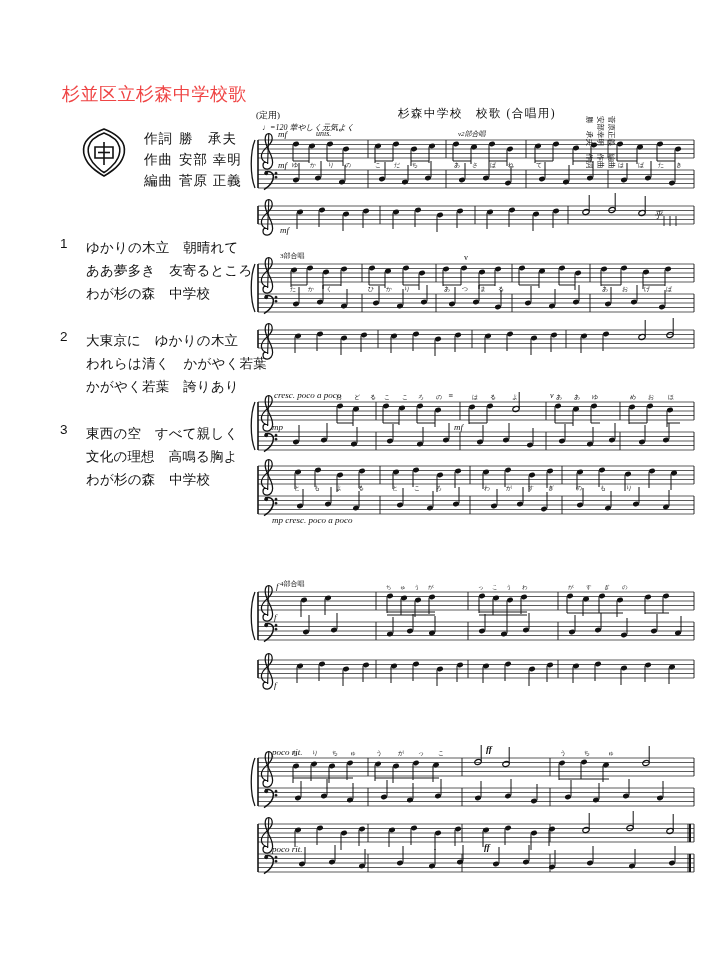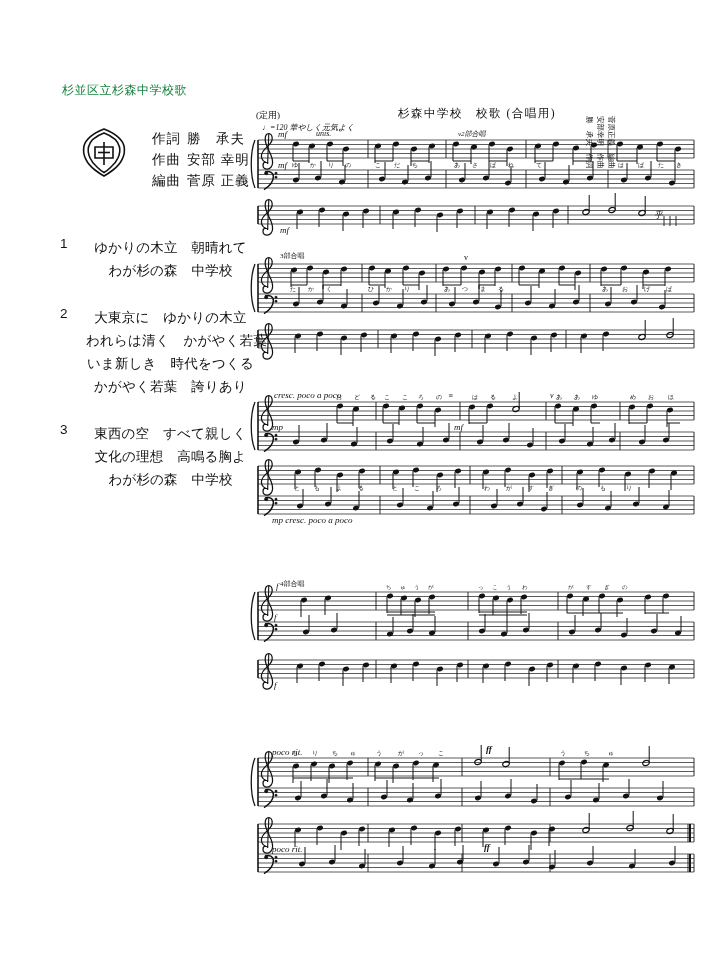--- a/index.html
+++ b/index.html
@@ -19,39 +19,39 @@
     position: absolute;
     inset: 0;
     background: #ffffff;
   }
 
   
   .title {
     position: absolute;
     left: 62px;
     top: 82px;
-    font-size: 12px;
+    font-size: 18px;
     letter-spacing: 0.5px;
     white-space: nowrap;
-    color: #15803d;
+    color: #ef4444;
   }
 
   
   .emblem {
     position: absolute;
     left: 78px;
     top: 126px;
     width: 52px;
     height: 52px;
   }
 
   
   .credits {
     position: absolute;
-    left: 152px;
+    left: 144px;
     top: 128px;
     font-size: 13.5px;
     line-height: 21px;
     white-space: nowrap;
   }
   .credits .crow { display: block; }
   .credits .crole { letter-spacing: 1px; }
   .credits .cname { margin-left: 6px; letter-spacing: 1px; }
 
   
@@ -74,21 +74,20 @@
     font-size: 13.5px;
   }
   .verse-lines {
     margin-left: 26px;
   }
   .lyric-line {
     display: block;
     line-height: 23px;
     white-space: nowrap;
     letter-spacing: 0.2px;
-    text-align: center;
   }
 
   
   .score {
     position: absolute;
     left: 250px;
     top: 100px;
     width: 452px;
     height: 810px;
   }
@@ -124,30 +123,30 @@
       <span class="crole">編曲</span><span class="cname">菅原 正義</span>
     </span>
   </div>
 
   <div class="lyrics">
 
     <div class="verse">
       <span class="verse-num">1</span>
       <div class="verse-lines">
         <span class="lyric-line">ゆかりの木立　朝晴れて</span>
+        <span class="lyric-line">ああ夢多き　友寄るところ</span>
         <span class="lyric-line">わが杉の森　中学校</span>
       </div>
     </div>
 
     <div class="verse">
       <span class="verse-num">2</span>
       <div class="verse-lines">
         <span class="lyric-line">大東京に　ゆかりの木立</span>
         <span class="lyric-line">われらは清く　かがやく若葉</span>
-        <span class="lyric-line">いま新しき　時代をつくる</span>
         <span class="lyric-line">かがやく若葉　誇りあり</span>
       </div>
     </div>
 
     <div class="verse">
       <span class="verse-num">3</span>
       <div class="verse-lines">
         <span class="lyric-line">東西の空　すべて親しく</span>
         <span class="lyric-line">文化の理想　高鳴る胸よ</span>
         <span class="lyric-line">わが杉の森　中学校</span>

